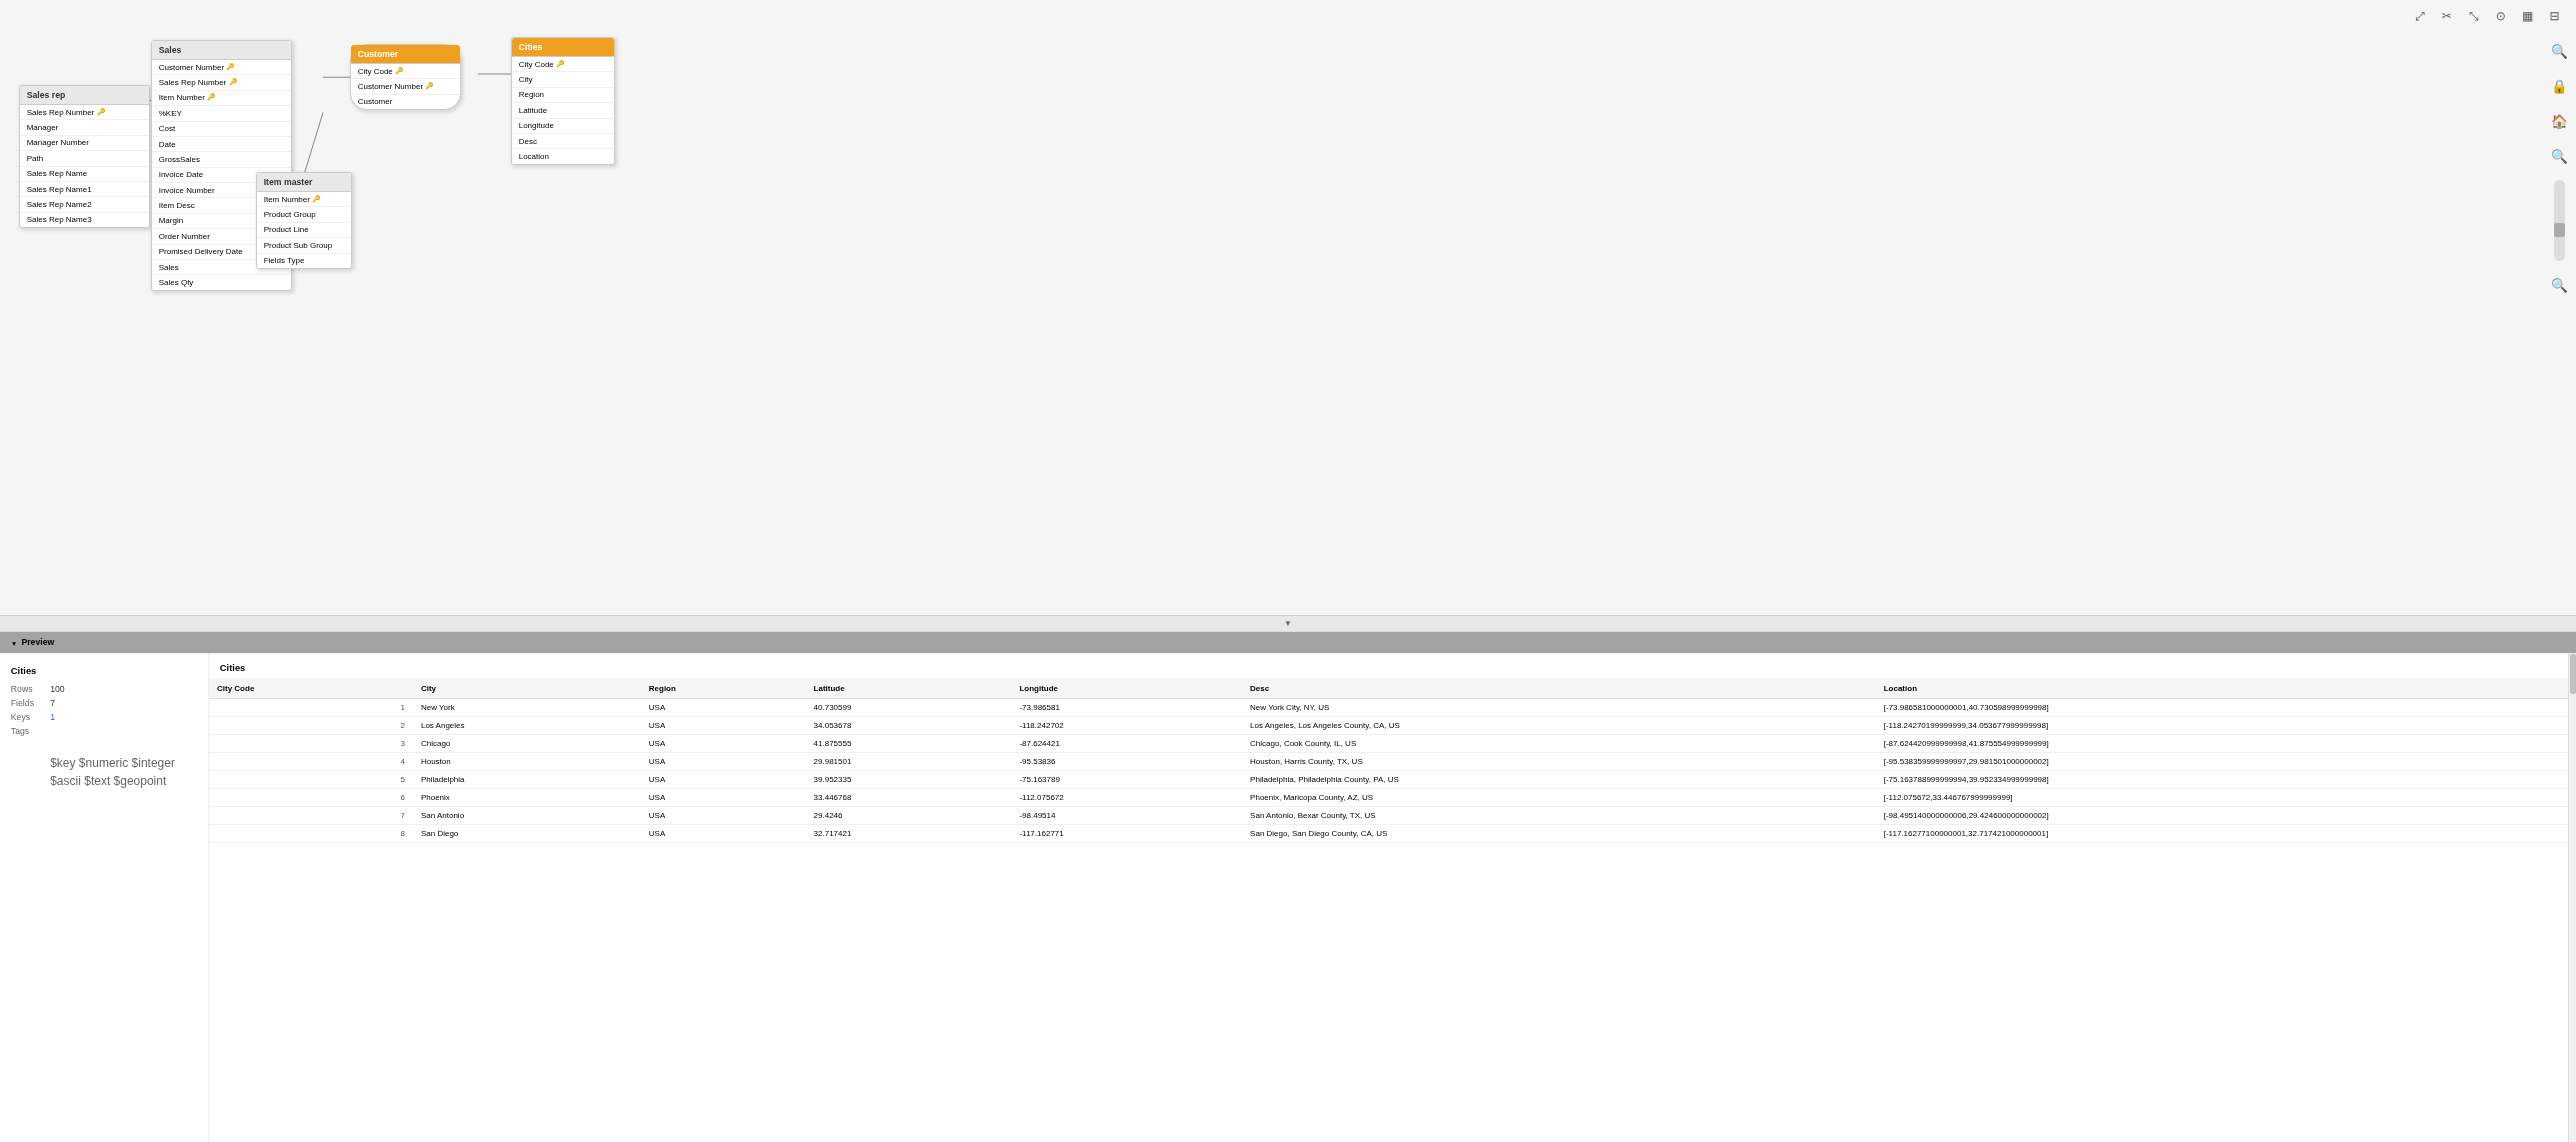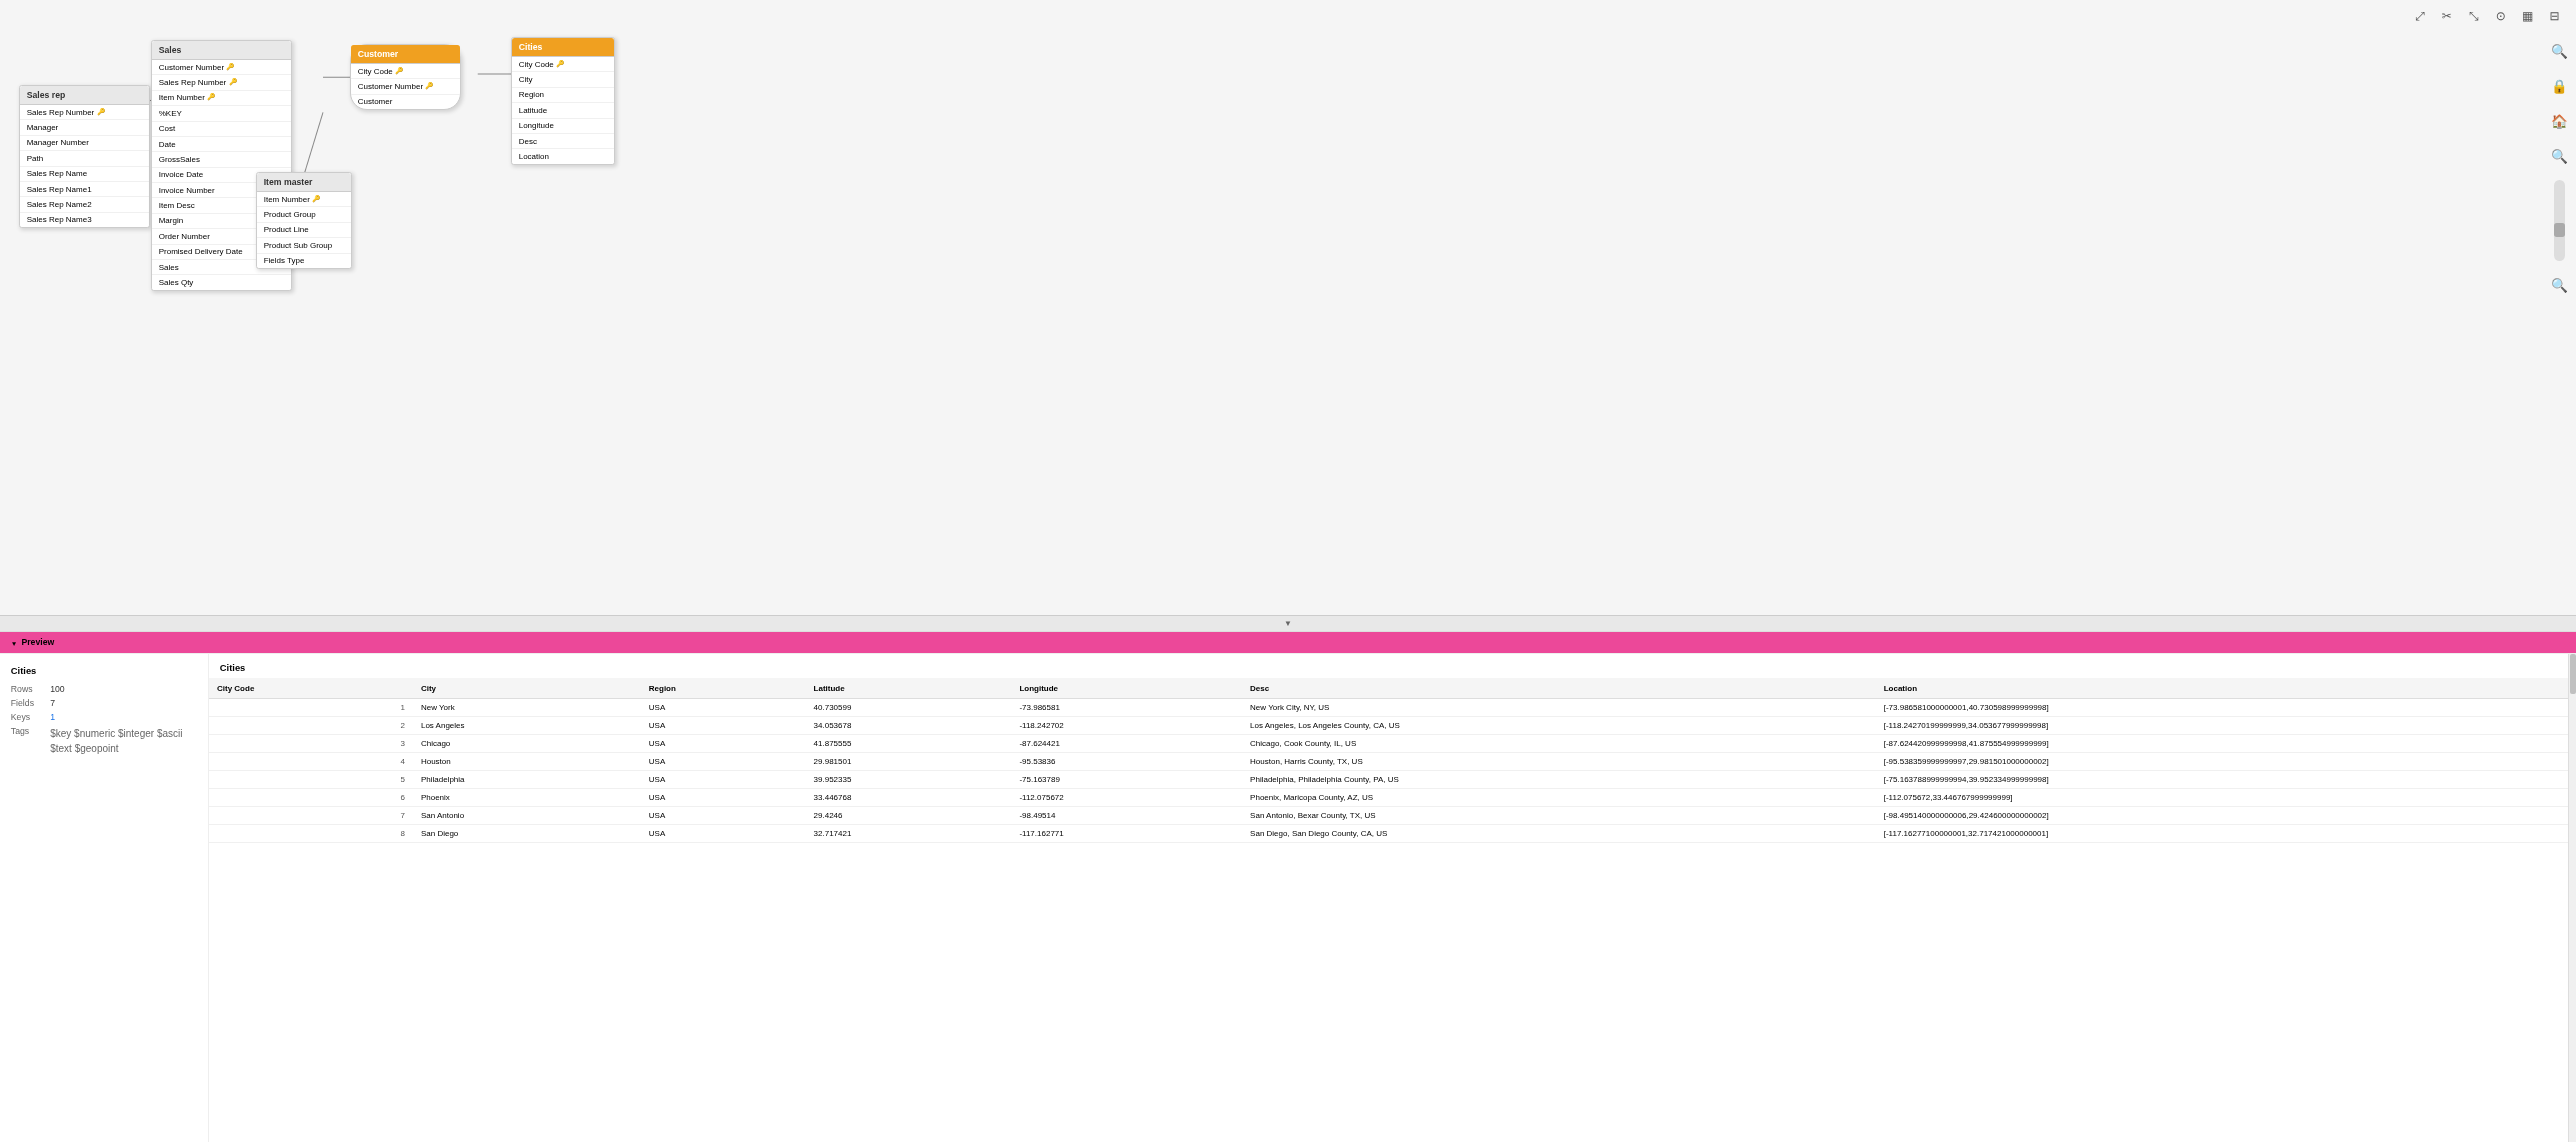--- a/index.html
+++ b/index.html
@@ -22,31 +22,31 @@
     .db-table-header.gray { background: #e8e8e8; color: #333; }
     .db-table-field { padding: 2.7px 6.7px; font-size: 8px; border-bottom: 0.7px solid #f0f0f0; white-space: nowrap; display: flex; align-items: flex-start; gap: 2.7px; }
     .db-table-field:last-child { border-bottom: none; }
     .key-icon { font-size: 6.7px; color: #888; }
 
     
     .connections-svg { position: absolute; top: 0; left: 0; width: 100%; height: 100%; pointer-events: none; overflow: visible; }
 
     
     .preview-section { background: white; border-top: 1.3px solid #ddd; height: 511px; display: flex; flex-direction: column; overflow: hidden; }
-    .preview-header { padding: 5.4px 10.8px; font-weight: bold; font-size: 8.7px; cursor: pointer; display: flex; align-items: flex-end; gap: 4px; border-bottom: 0.7px solid #eee; background: #ec4899; }
+    .preview-header { padding: 5.4px 10.8px; font-weight: bold; font-size: 8.7px; cursor: pointer; display: flex; align-items: flex-end; gap: 4px; border-bottom: 0.7px solid #eee; background: #a3a3a3; }
     .preview-content { display: flex; flex: 1; overflow: hidden; }
 
     
     .preview-left { width: 209px; padding: 10.8px; border-right: 0.7px solid #eee; flex-shrink: 0; }
     .preview-left .section-title { font-size: 9.4px; font-weight: bold; margin-bottom: 8px; }
     .preview-left .info-row { display: flex; gap: 5.4px; margin-bottom: 4px; font-size: 8.7px; }
     .preview-left .info-label { color: #666; min-width: 34px; }
     .preview-left .info-value { color: #333; }
     .preview-left .info-value.blue { color: #1a73e8; }
-    .preview-left .tags-value { color: #666; font-size: 10px; line-height: 1.5; }
+    .preview-left .tags-value { color: #666; font-size: 12px; line-height: 1.5; margin-top: 28px; }
 
     
     .preview-right { flex: 1; overflow: auto; padding: 0; }
     .preview-table-title { font-size: 9.4px; font-weight: bold; padding: 8px 10.8px 5.4px; }
     .data-table { width: 100%; border-collapse: collapse; font-size: 8px; }
     .data-table th { background: #f5f5f5; padding: 5.4px 8px; text-align: left; font-weight: 600; border-bottom: 0.7px solid #ddd; position: sticky; top: 0; white-space: nowrap; }
     .data-table td { padding: 4px 8px; border-bottom: 0.7px solid #f0f0f0; white-space: nowrap; }
     .data-table td:first-child { text-align: right; color: #555; }
 
     .collapse-arrow { font-size: 6.7px; }

